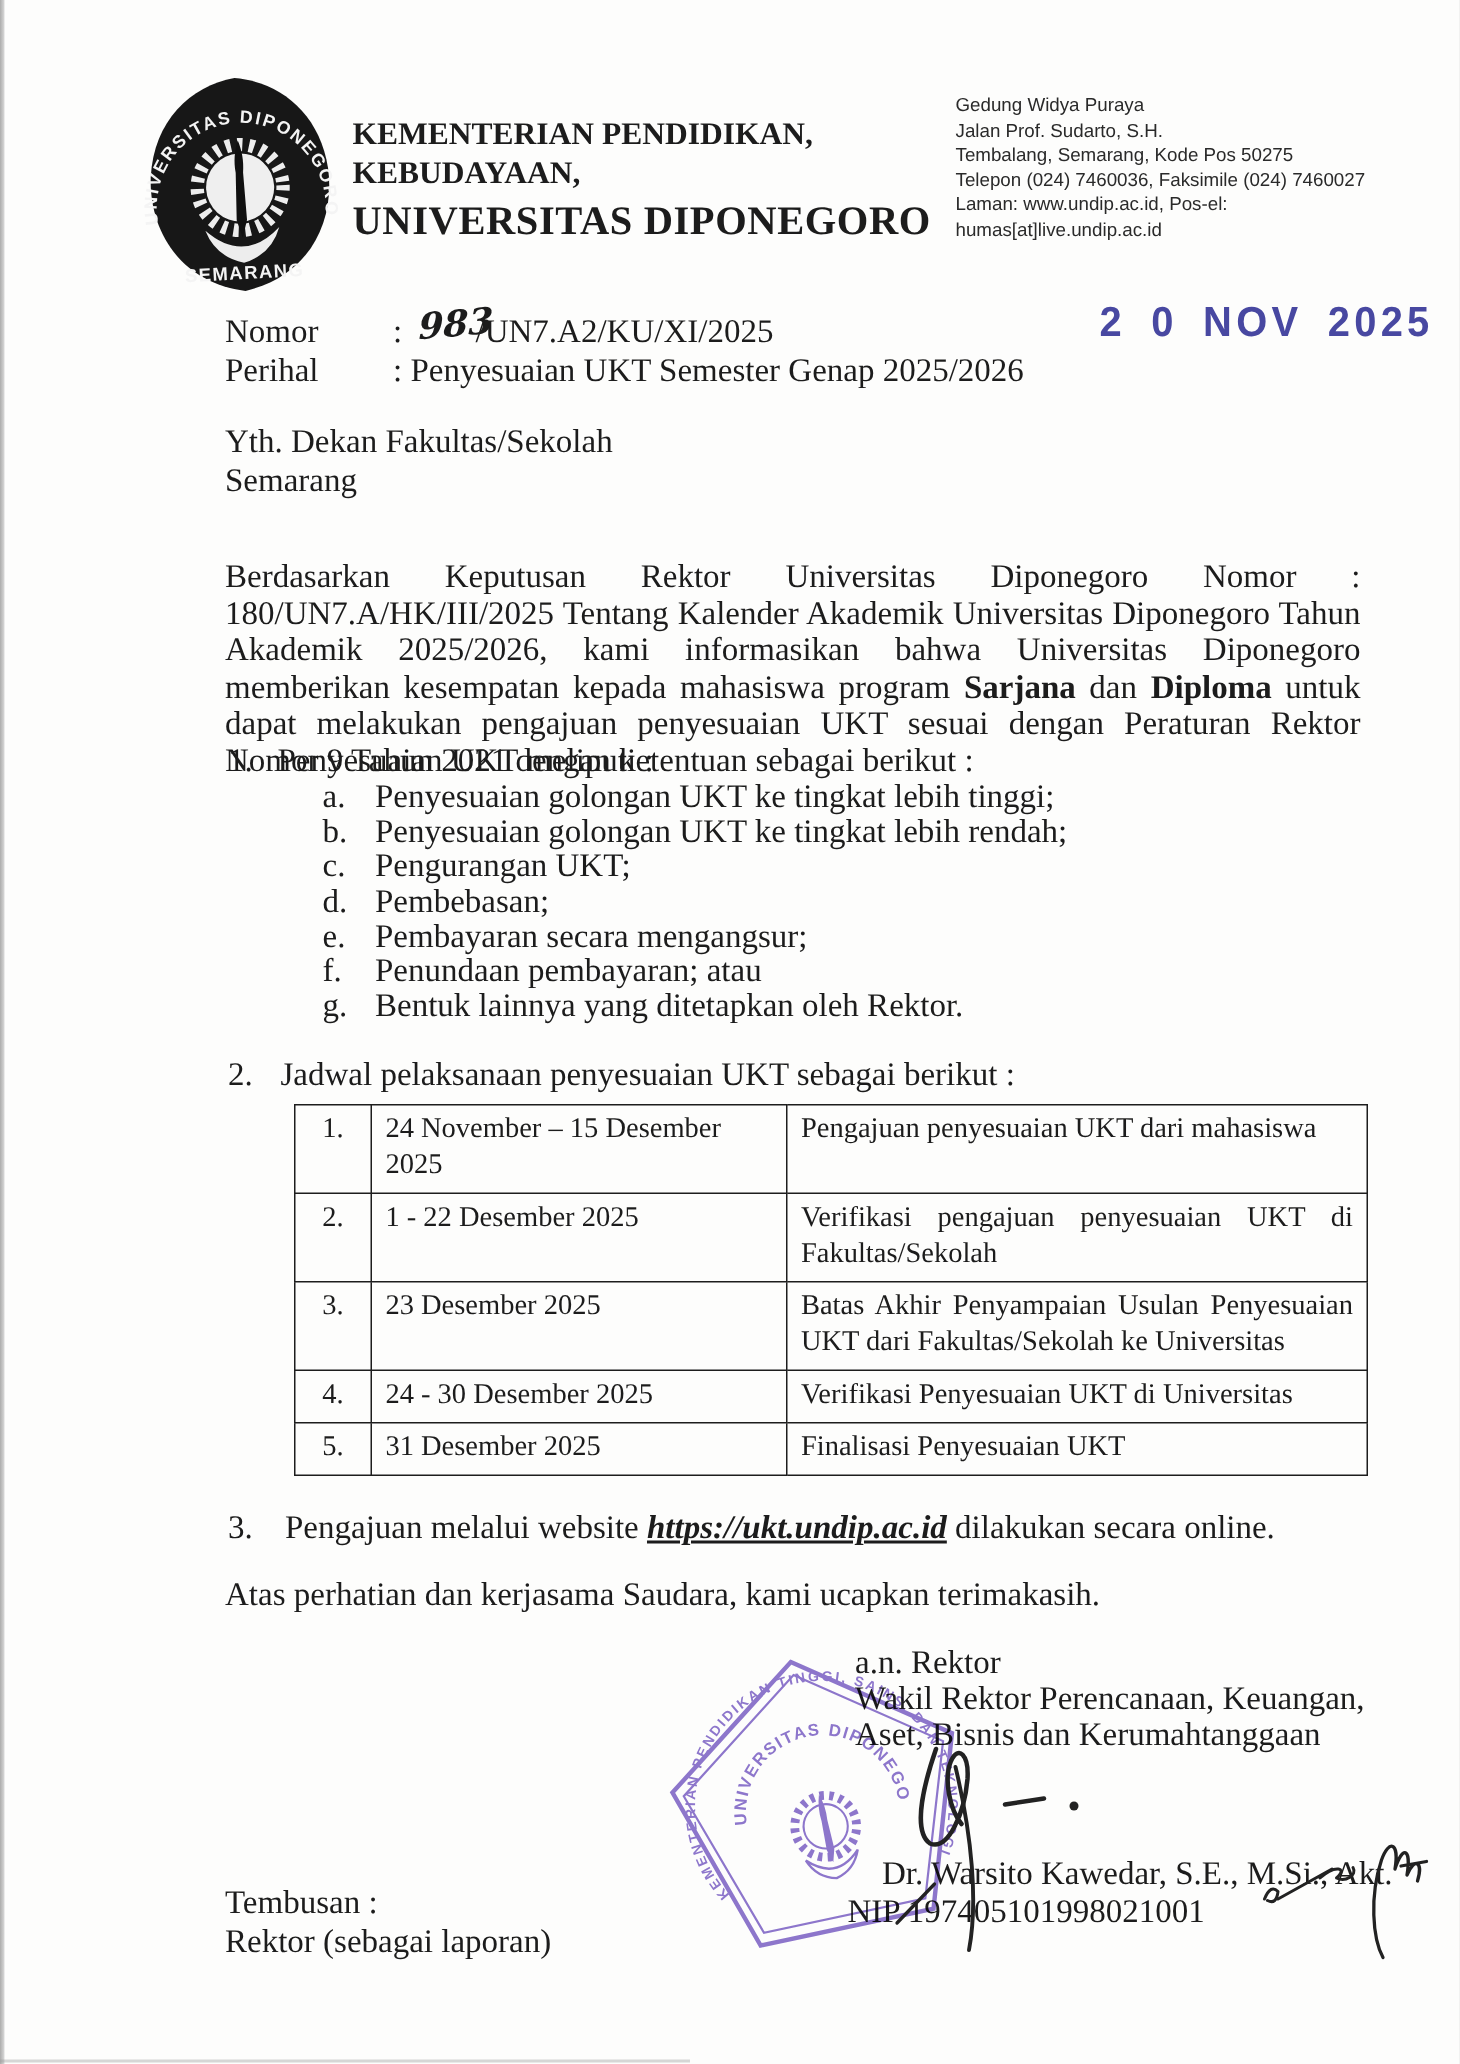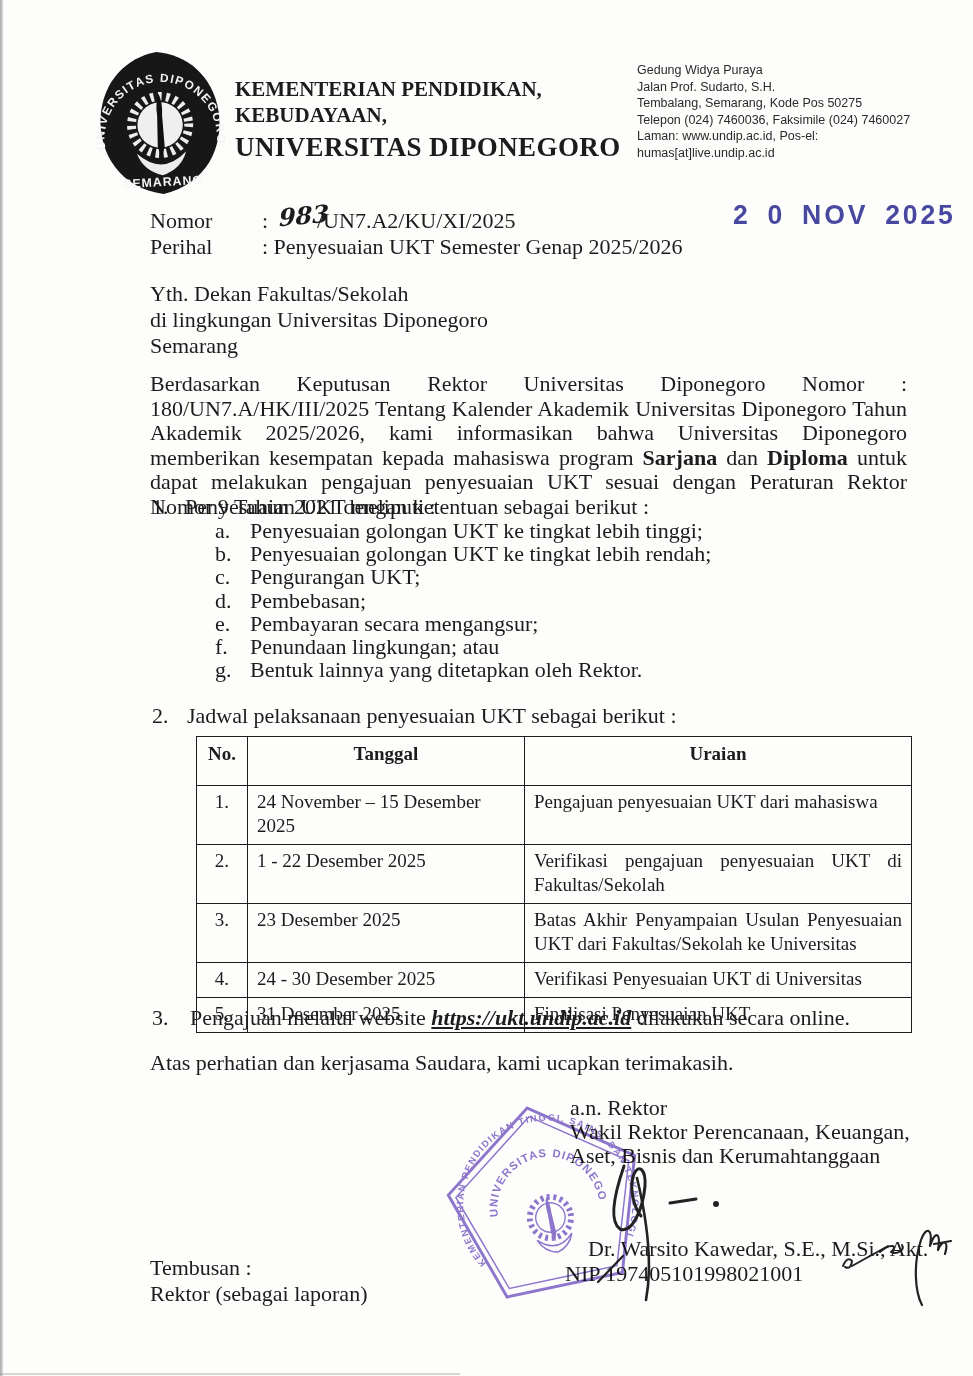--- a/index.html
+++ b/index.html
@@ -133,21 +133,20 @@
   <div class="abs f19 nomor-colon">:</div>
   <div class="abs nomor-hand">983</div>
   <div class="abs f19 nomor-rest">/UN7.A2/KU/XI/2025</div>
   <div class="abs f19 perihal-label">Perihal</div>
   <div class="abs f19 perihal-value">: Penyesuaian UKT Semester Genap 2025/2026</div>
 
   <div class="abs date-stamp">2 0 NOV 2025</div>
 
   <div class="abs f19 recipient">
     <div>Yth. Dekan Fakultas/Sekolah</div>
-    <div>di lingkungan Universitas Diponegoro</div>
     <div>Semarang</div>
   </div>
 
   <p class="abs f19 para"><span>Berdasarkan Keputusan Rektor Universitas Diponegoro Nomor : 180/UN7.A/HK/III/2025 Tentang Kalender Akademik Universitas Diponegoro Tahun Akademik 2025/2026, kami informasikan bahwa Universitas Diponegoro memberikan kesempatan kepada mahasiswa program </span><span class="b">Sarjana</span><span> dan </span><span class="b">Diploma</span><span> untuk dapat melakukan pengajuan penyesuaian UKT sesuai dengan Peraturan Rektor Nomor 9 Tahun 2021 dengan ketentuan sebagai berikut :</span></p>
 
   <div class="abs f19 l1-num">1.</div>
   <div class="abs f19 l1-title">Penyesuaian UKT meliputi :</div>
   <div class="abs f19 l1-items">
     <div class="l1-row">
         <span class="l1-letter">a.</span>
@@ -164,43 +163,38 @@
     <div class="l1-row">
         <span class="l1-letter">d.</span>
         <span>Pembebasan;</span>
       </div>
     <div class="l1-row">
         <span class="l1-letter">e.</span>
         <span>Pembayaran secara mengangsur;</span>
       </div>
     <div class="l1-row">
         <span class="l1-letter">f.</span>
-        <span>Penundaan lingkungan; atau</span>
+        <span>Penundaan pembayaran; atau</span>
       </div>
     <div class="l1-row">
         <span class="l1-letter">g.</span>
         <span>Bentuk lainnya yang ditetapkan oleh Rektor.</span>
       </div>
   </div>
 
   <div class="abs f19 l2-num">2.</div>
   <div class="abs f19 l2-title">Jadwal pelaksanaan penyesuaian UKT sebagai berikut :</div>
 
   <table class="abs sched">
     <colgroup>
         <col class="col-no">
         <col class="col-tgl">
         <col class="col-ur">
       </colgroup>
     <tbody>
-        <tr>
-      <th>No.</th>
-      <th>Tanggal</th>
-      <th>Uraian</th>
-    </tr>
     <tr>
       <td class="td-no">1.</td>
       <td>24 November – 15 Desember 2025</td>
       <td class="td-ur">Pengajuan penyesuaian UKT dari mahasiswa</td>
     </tr>
     <tr>
       <td class="td-no">2.</td>
       <td>1 - 22 Desember 2025</td>
       <td class="td-ur">Verifikasi pengajuan penyesuaian UKT di Fakultas/Sekolah</td>
     </tr>

